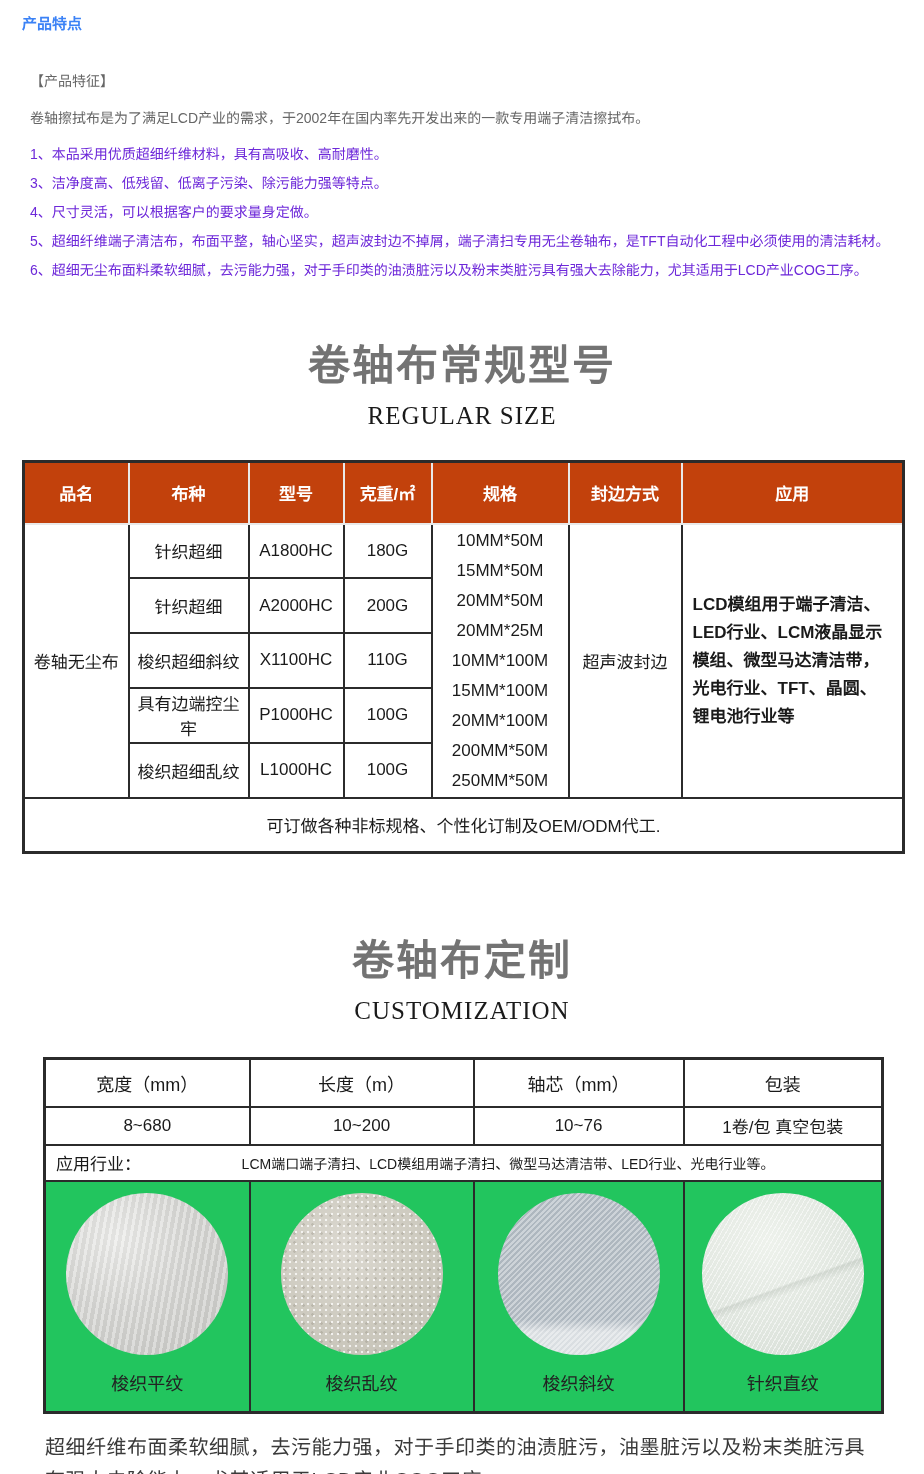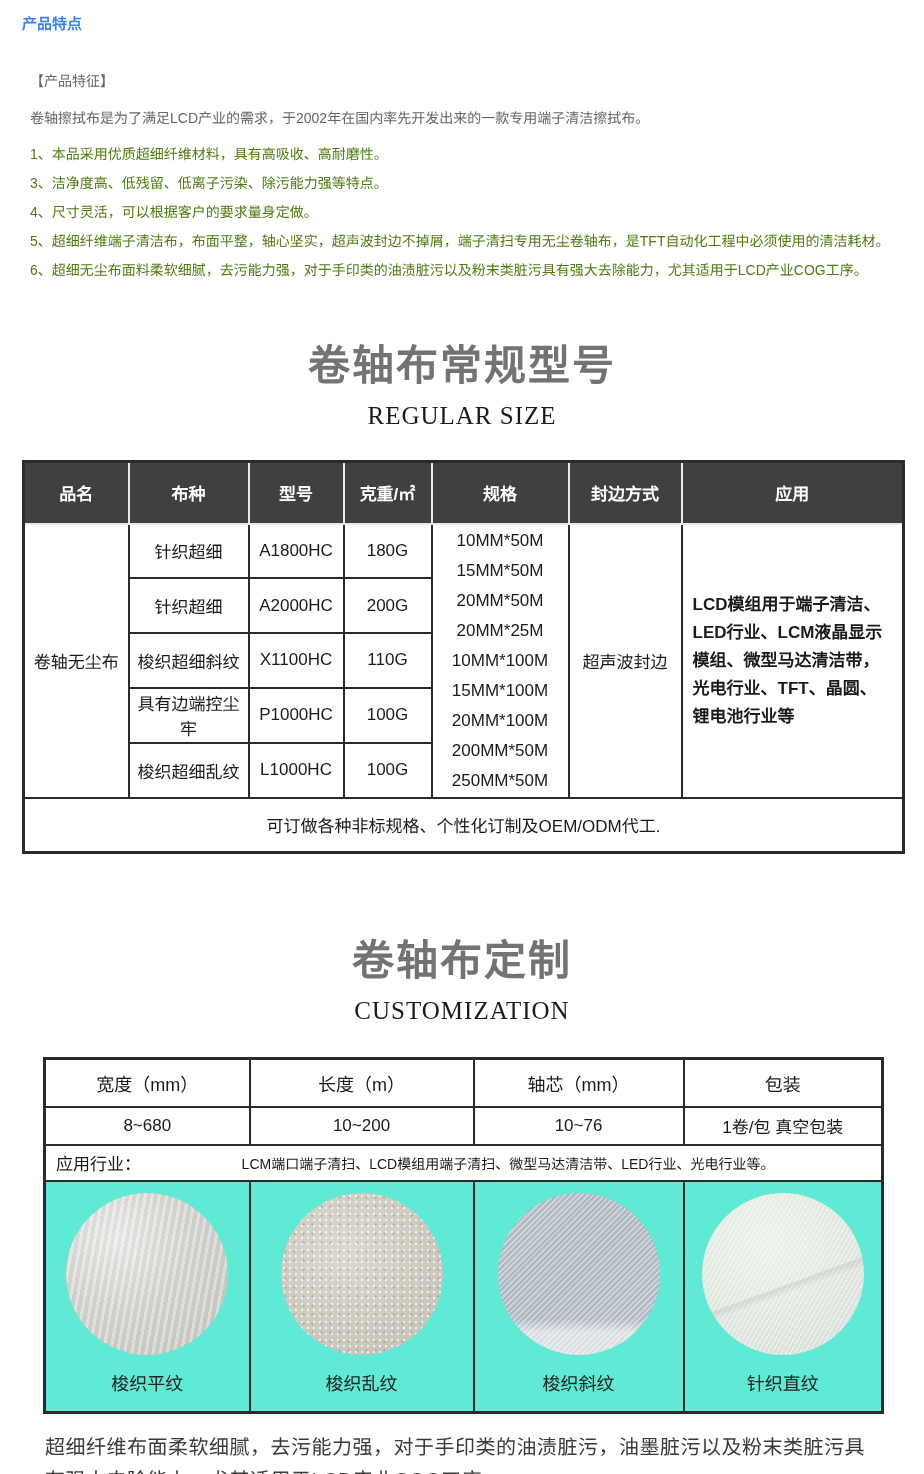--- a/index.html
+++ b/index.html
@@ -5,46 +5,46 @@
   * { box-sizing: border-box; }
   html,body { margin:0; padding:0; background:#fff; }
   body { width:924px; font-family:"Liberation Sans","DejaVu Sans",sans-serif; color:#222; }
   .page { width:924px; min-height:1474px; position:relative; background:#fff; }
 
   
   .top-title { margin:12px 0 0 22px; font-size:15px; font-weight:bold; color:#3b82f6; }
   .feat-heading { margin:37px 16px 0 30px; font-size:14px; color:#666;font-family:Liberation Mono, monospace; }
   .feat-intro { margin:17px 0 0 30px; font-size:14px; color:#666; }
   .feat-list { margin:13px 0 0 30px; padding:0; list-style:none; }
-  .feat-list li { font-size:14px; color:#4d7c0f; line-height:29px; }
+  .feat-list li { font-size:14px; color:#6d28d9; line-height:29px; }
 
   
   .big-title { margin-top:46px; text-align:center; font-family:"Liberation Serif","DejaVu Serif",serif; font-size:42px; font-weight:bold; color:#737373; letter-spacing:2px; }
   .big-sub { margin-top:10px; text-align:center; font-family:"Liberation Serif","DejaVu Serif",serif; font-size:25px; color:#1a1a1a; letter-spacing:1px; }
 
   
   table { border-collapse:collapse; }
   .tbl1 { margin:30px 0 0 22px; width:880px; border:3px solid #2b2b2b; table-layout:fixed; }
-  .tbl1 th { background:#404040; color:#fff; font-size:17px; font-weight:bold; height:62px; border:2px solid #e9e9e9; }
+  .tbl1 th { background:#c2410c; color:#fff; font-size:17px; font-weight:bold; height:62px; border:2px solid #e9e9e9; }
   .tbl1 td { border:2px solid #2b2b2b; text-align:center; font-size:17px; color:#1a1a1a; }
   .tbl1 tbody tr { height:54px; }
   .tbl1 .specs-cell div { line-height:30px; }
   .tbl1 .app-cell { text-align:left; font-weight:bold; padding:8px 10px; line-height:28px; }
   .tbl1 .foot-cell { height:55px; font-size:17px; }
 
   
   .tbl2 { margin:32px 0 0 43px; width:838px; border:3px solid #2b2b2b; table-layout:fixed; }
   .tbl2 td { border:2px solid #2b2b2b; text-align:center; color:#1a1a1a; }
   .hdr-row td { height:48px; font-size:18px; }
   .val-row td { height:38px; font-size:17px; }
   .industry-cell { height:36px; font-size:14px; padding:0 6px; }
   .industry-flex { display:flex; align-items:center; }
   .industry-label { font-size:17px; margin-left:4px; white-space:nowrap; }
   .industry-text { flex:1; text-align:center; font-size:14px; }
-  .img-cell { height:232px; vertical-align:top; background:#5eead4; }
+  .img-cell { height:232px; vertical-align:top; background:#22c55e; }
   .swatch { width:162px; height:162px; border-radius:50%; margin:10px auto 0 auto; }
   .swatch-label { margin-top:14px; font-size:18px; color:#222; text-align:center; }
 
   
   .tex-pingwen {
     background:
       repeating-linear-gradient(100deg, rgba(255,255,255,.28) 0 3px, rgba(0,0,0,.035) 3px 7px),
       radial-gradient(circle at 32% 28%, #ececea 0%, #d6d6d3 45%, #c6c6c3 100%);
   }
   .tex-luanwen {

